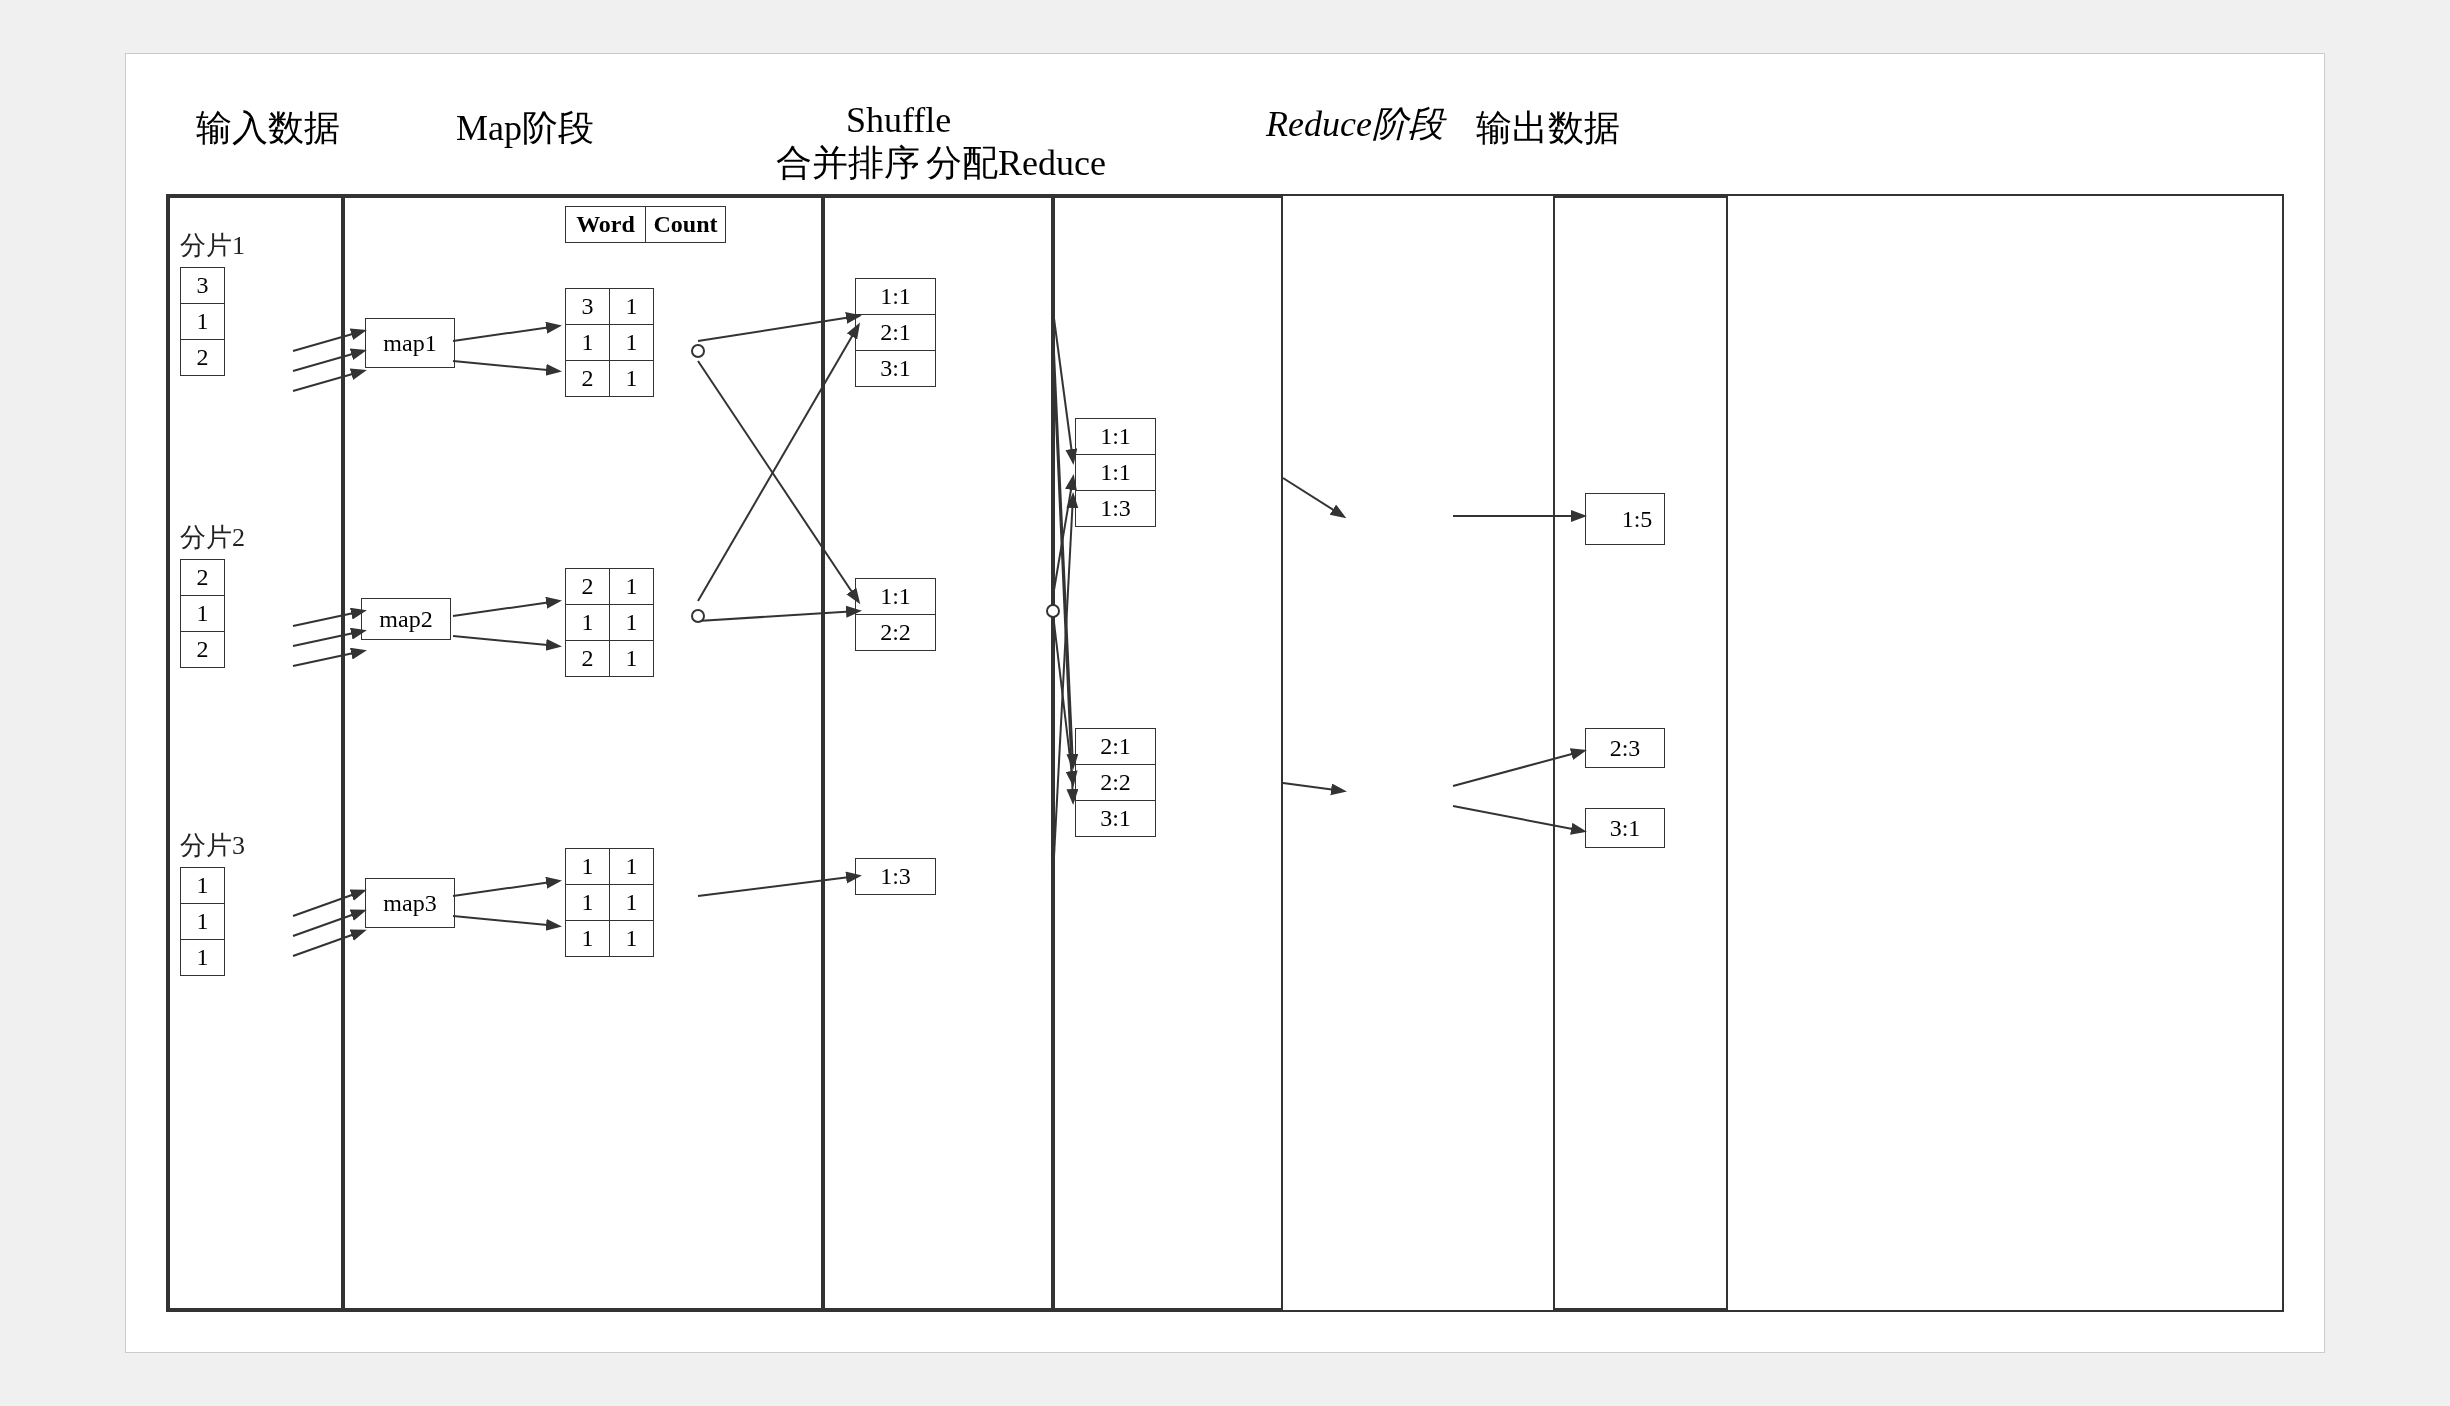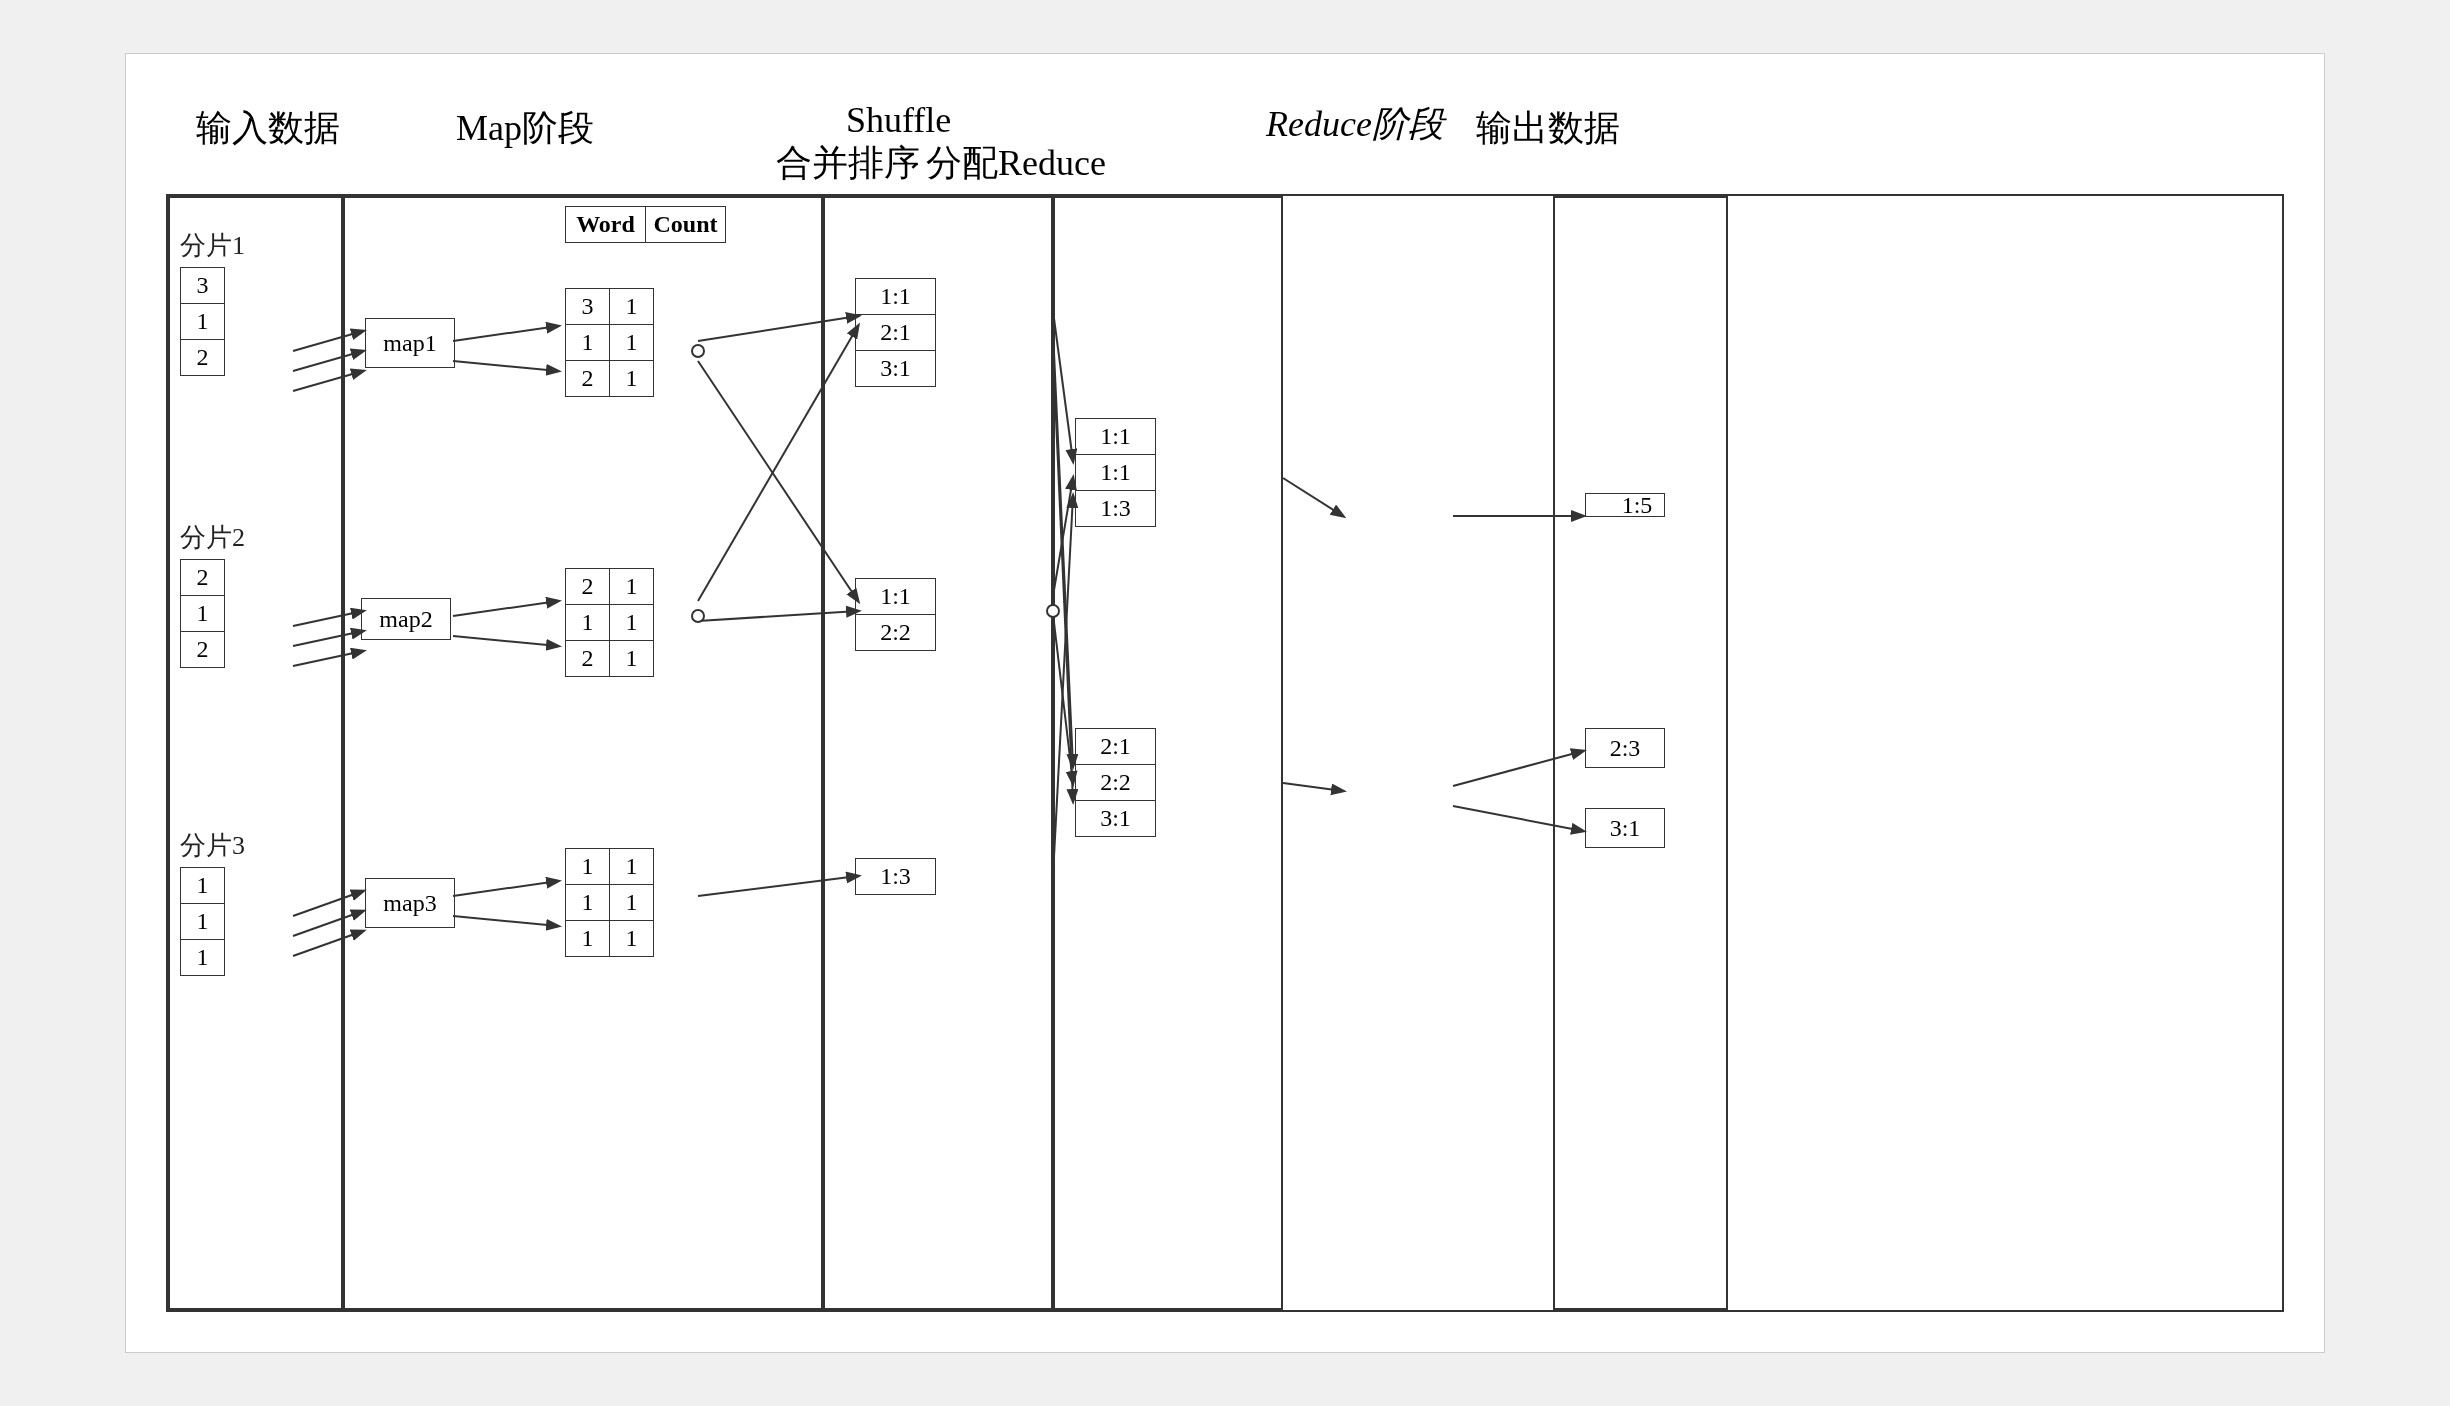--- a/index.html
+++ b/index.html
@@ -318,21 +318,21 @@
                   <td>3:1</td>
                 </tr>
           </tbody>
             </table>
         </div>
       </div>
 
 
       <div class="col-panel" style="left:1385px; width:175px;">
 
-        <div style="position:absolute; top:295px; left:30px; width:80px; height:24px;padding-left:24px;" class="box">1:5</div>
+        <div style="position:absolute; top:295px; left:30px; width:80px; height:52px;padding-left:24px;" class="box">1:5</div>
 
         <div style="position:absolute; top:530px; left:30px; width:80px; height:40px;" class="box">2:3</div>
 
         <div style="position:absolute; top:610px; left:30px; width:80px; height:40px;" class="box">3:1</div>
       </div>
 
       <svg class="arrows-svg" xmlns="http://www.w3.org/2000/svg">
         <defs>
           <marker id="arrow" markerWidth="8" markerHeight="8" refX="6" refY="3" orient="auto">
             <path d="M0,0 L0,6 L8,3 z" fill="#333"></path>

